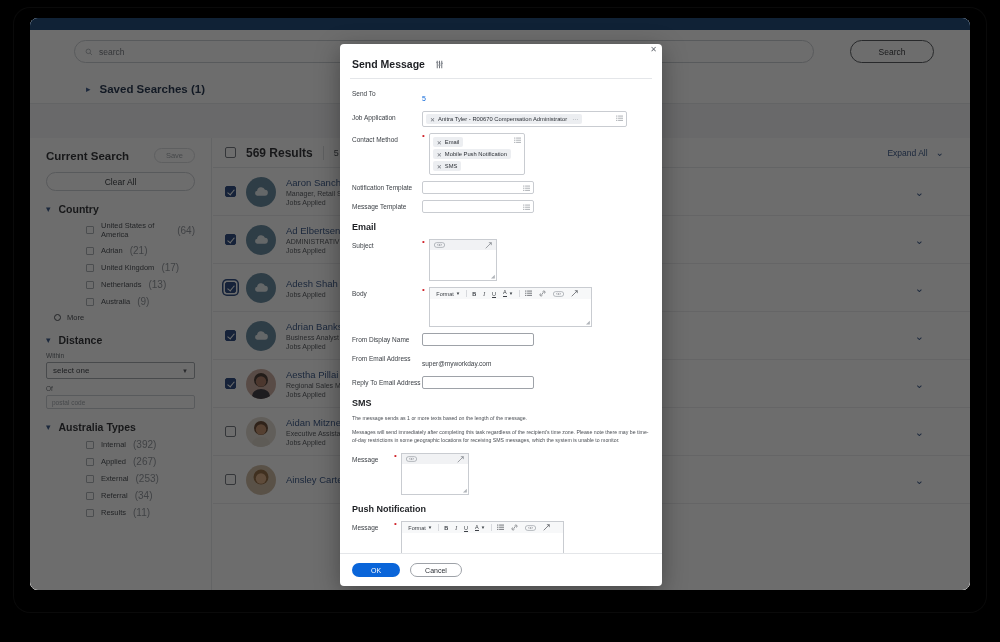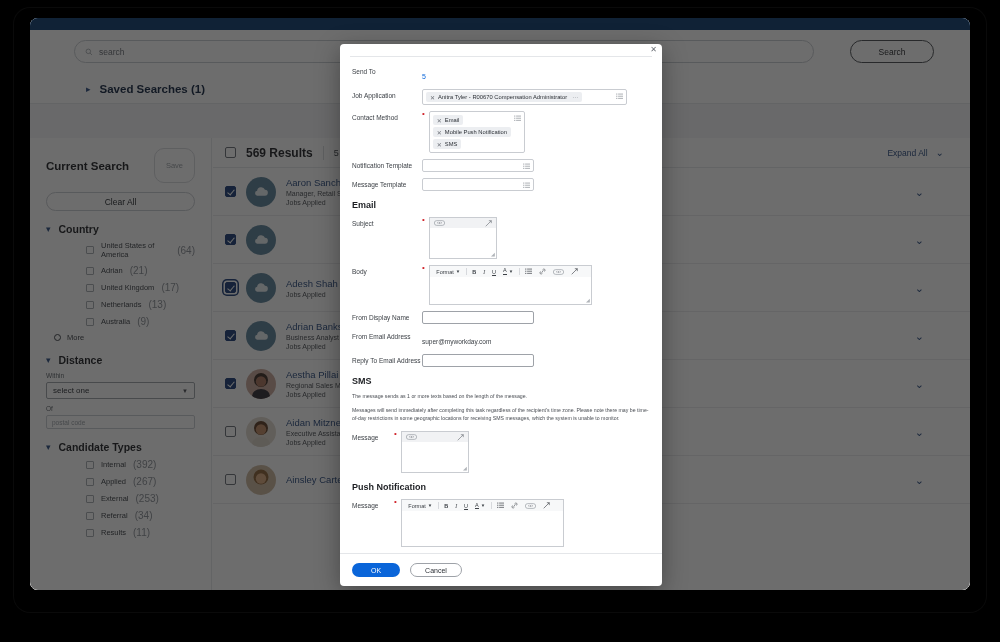--- a/index.html
+++ b/index.html
@@ -90,21 +90,21 @@
   .sidebar {
     position: absolute; left: 0; top: 34px; width: 182px; bottom: 0;
     background: #fff;
     border-right: 1px solid #e4e6e9;
     padding: 10px 16px 0 16px;
   }
   .cs-head { display:flex; align-items:center; justify-content:space-between; }
   .cs-title { font-size: 11.5px; font-weight: 700; color:#1d1f23; }
   .save-btn-sm {
     border:1px solid #d7d9dd; border-radius:10px;
-    font-size:7.5px; color:#9aa0a6; padding:12px 11px;
+    font-size:7.5px; color:#9aa0a6; padding:2px 11px;
   }
   .clear-all {
     margin-top: 9px;
     height: 19px; border:1px solid #c9ccd1; border-radius: 10px;
     display:flex; align-items:center; justify-content:center;
     font-size: 8.5px; color:#22262b;
   }
   .facet-head {
     display:flex; align-items:center; gap:8px;
     margin-top: 12px; margin-bottom: 5px;
@@ -355,21 +355,21 @@
             <span>select one</span>
             <span class="caret">▼</span>
           </div>
           <div class="sub-lbl">Of</div>
           <div class="postal">
             <span>postal code</span>
           </div>
 
           <div class="facet-head">
             <span class="cd">▾</span>
-            <span class="facet-title">Candidate Types</span>
+            <span class="facet-title">Australia Types</span>
           </div>
           <div class="facet-item">
             <span class="cbx"></span>
             <span class="facet-label">Internal</span>
             <span class="facet-count">(392)</span>
           </div>
           <div class="facet-item">
             <span class="cbx"></span>
             <span class="facet-label">Applied</span>
             <span class="facet-count">(267)</span>
@@ -418,20 +418,25 @@
             <span class="row-chev">⌄</span>
           </div>
 
           <div class="cand-row">
             <span class="row-cbx checked"></span>
             <span class="avatar av-cloud">
               <svg width="18" height="18" viewBox="0 0 24 24">
                     <path d="M7 17h10a4 4 0 0 0 .3-8 5.5 5.5 0 0 0-10.5 1.3A3.4 3.4 0 0 0 7 17z" fill="#e8eef2"></path>
                   </svg>
             </span>
+            <span class="cand-text">
+              <span class="cand-name">Ad Elbertsen</span>
+              <span class="cand-title">ADMINISTRATIVE ASSISTANT</span>
+              <span class="cand-jobs">Jobs Applied</span>
+            </span>
             <span class="row-chev">⌄</span>
           </div>
 
           <div class="cand-row">
             <span class="row-cbx checked ring"></span>
             <span class="avatar av-cloud">
               <svg width="18" height="18" viewBox="0 0 24 24">
                     <path d="M7 17h10a4 4 0 0 0 .3-8 5.5 5.5 0 0 0-10.5 1.3A3.4 3.4 0 0 0 7 17z" fill="#e8eef2"></path>
                   </svg>
             </span>
@@ -512,20 +517,33 @@
         </div>
       </div>
     </div>
   </div>
 
   <div id="scrim"></div>
 
   <div id="modal">
     <div class="m-closerow">
       <span class="m-close">✕</span>
+    </div>
+    <div class="m-header">
+      <span class="m-title">Send Message</span>
+      <span>
+        <svg width="9" height="9" viewBox="0 0 12 12">
+          <line x1="3" y1="1" x2="3" y2="11" stroke="#6b6f76" stroke-width="1.3"></line>
+          <line x1="6" y1="1" x2="6" y2="11" stroke="#6b6f76" stroke-width="1.3"></line>
+          <line x1="9" y1="1" x2="9" y2="11" stroke="#6b6f76" stroke-width="1.3"></line>
+          <rect x="1.6" y="2.4" width="2.8" height="1.7" fill="#8a8f96"></rect>
+          <rect x="4.6" y="6" width="2.8" height="1.7" fill="#8a8f96"></rect>
+          <rect x="7.6" y="3.6" width="2.8" height="1.7" fill="#8a8f96"></rect>
+        </svg>
+      </span>
     </div>
     <div class="m-divider"></div>
 
     <div class="m-body">
 
       <div class="frow">
         <div class="flabel">
               <span>Send To</span>
             </div>
         <div class="fctl"><span class="linkval">5</span></div>

